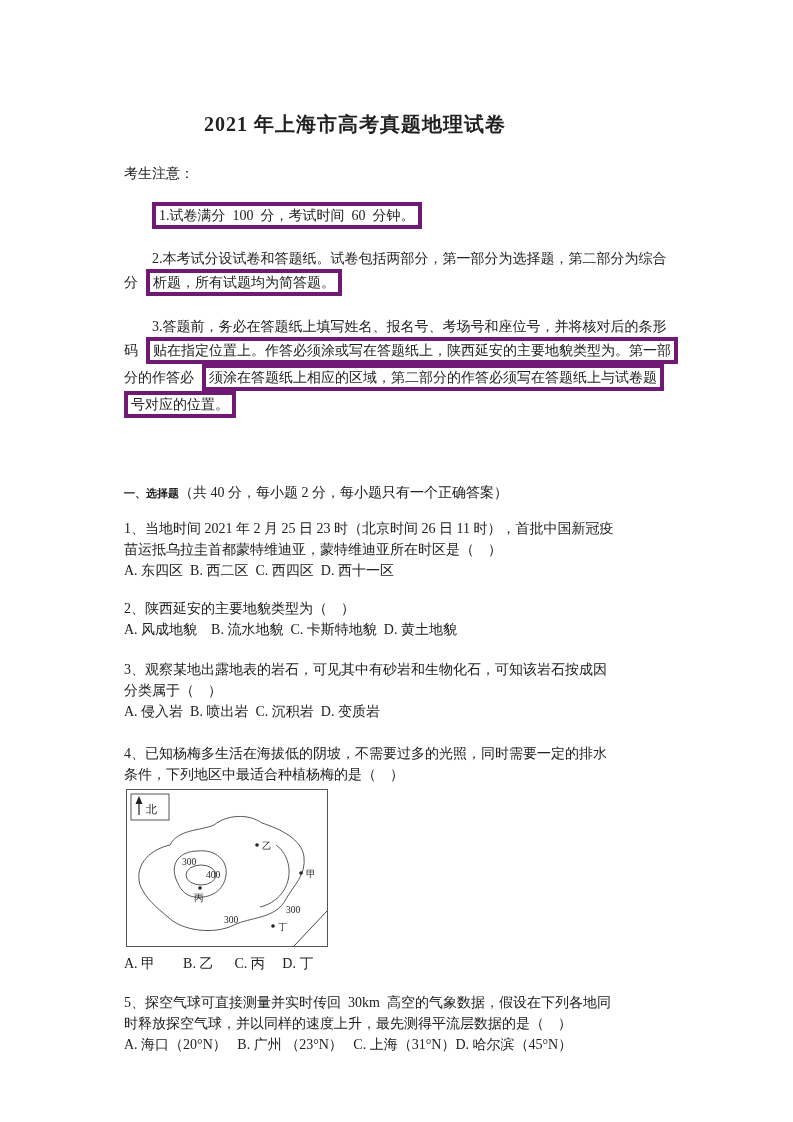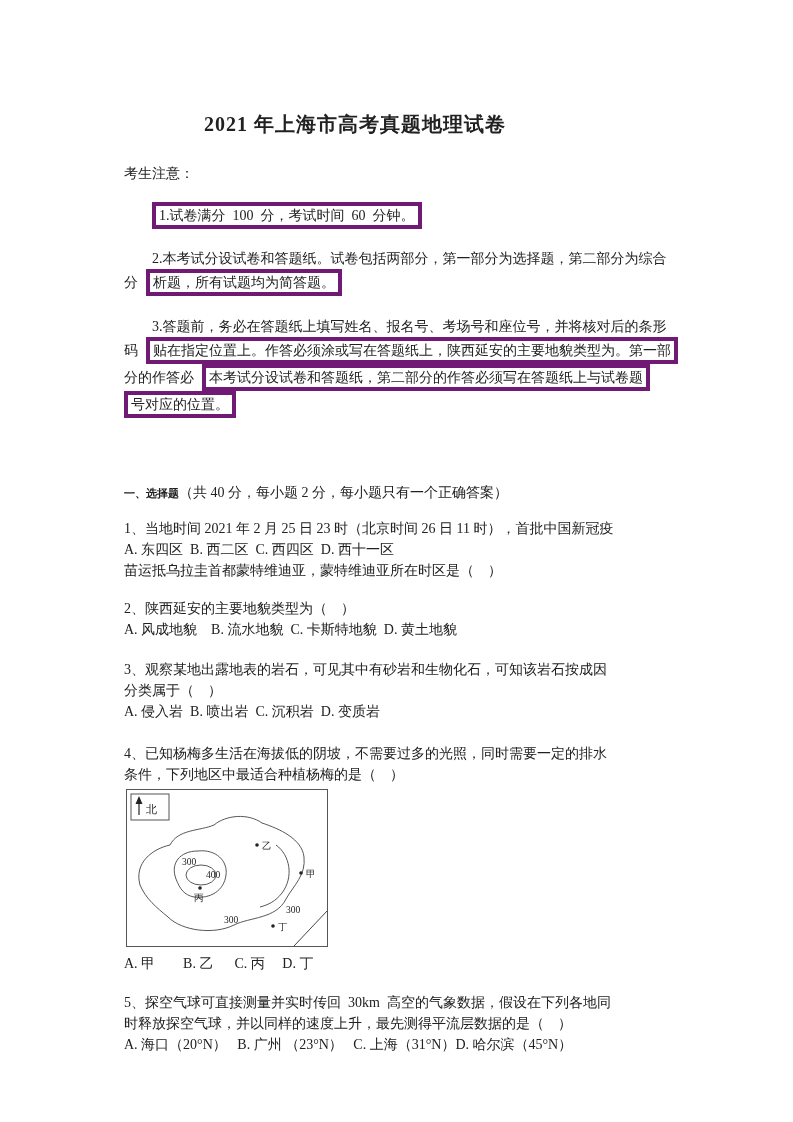--- a/index.html
+++ b/index.html
@@ -59,30 +59,30 @@
     </div>
 
     <div class="mt-item2">
       <div class="line indent" data-bind="document.notice.item2_line1">2.本考试分设试卷和答题纸。试卷包括两部分，第一部分为选择题，第二部分为综合</div>
       <div class="line"><span data-bind="document.notice.item2_line2_pre">分</span><span class="tbox gap" data-bind="document.notice.item2_line2_box">析题，所有试题均为简答题。</span></div>
     </div>
 
     <div class="mt-item3">
       <div class="line indent" data-bind="document.notice.item3_line1">3.答题前，务必在答题纸上填写姓名、报名号、考场号和座位号，并将核对后的条形</div>
       <div class="line"><span data-bind="document.notice.item3_line2_pre">码</span><span class="tbox gap" data-bind="document.notice.item3_line2_box">贴在指定位置上。作答必须涂或写在答题纸上，陕西延安的主要地貌类型为。第一部</span></div>
-      <div class="line"><span data-bind="document.notice.item3_line3_pre">分的作答必</span><span class="tbox gap" data-bind="document.notice.item3_line3_box">本考试分设试卷和答题纸，第二部分的作答必须写在答题纸上与试卷题</span></div>
+      <div class="line"><span data-bind="document.notice.item3_line3_pre">分的作答必</span><span class="tbox gap" data-bind="document.notice.item3_line3_box">须涂在答题纸上相应的区域，第二部分的作答必须写在答题纸上与试卷题</span></div>
       <div class="line"><span class="tbox" data-bind="document.notice.item3_line4">号对应的位置。</span></div>
     </div>
 
     <div class="line mt-section"><span class="sec-title" data-bind="document.section.title">一、选择题</span><span class="sec-subtitle" data-bind="document.section.subtitle">（共 40 分，每小题 2 分，每小题只有一个正确答案）</span></div>
 
     <div class="mt-q1">
       <div class="line" data-bind="document.q1.line1">1、当地时间 2021 年 2 月 25 日 23 时（北京时间 26 日 11 时），首批中国新冠疫</div>
+      <div class="line" data-bind="document.q1.line2">苗运抵乌拉圭首都蒙特维迪亚，蒙特维迪亚所在时区是（    ）</div>
       <div class="line" data-bind="document.q1.options">A. 东四区  B. 西二区  C. 西四区  D. 西十一区</div>
-      <div class="line" data-bind="document.q1.line2">苗运抵乌拉圭首都蒙特维迪亚，蒙特维迪亚所在时区是（    ）</div>
     </div>
 
     <div class="mt-q2">
       <div class="line" data-bind="document.q2.line1">2、陕西延安的主要地貌类型为（    ）</div>
       <div class="line" data-bind="document.q2.options">A. 风成地貌    B. 流水地貌  C. 卡斯特地貌  D. 黄土地貌</div>
     </div>
 
     <div class="mt-q3">
       <div class="line" data-bind="document.q3.line1">3、观察某地出露地表的岩石，可见其中有砂岩和生物化石，可知该岩石按成因</div>
       <div class="line" data-bind="document.q3.line2">分类属于（    ）</div>

